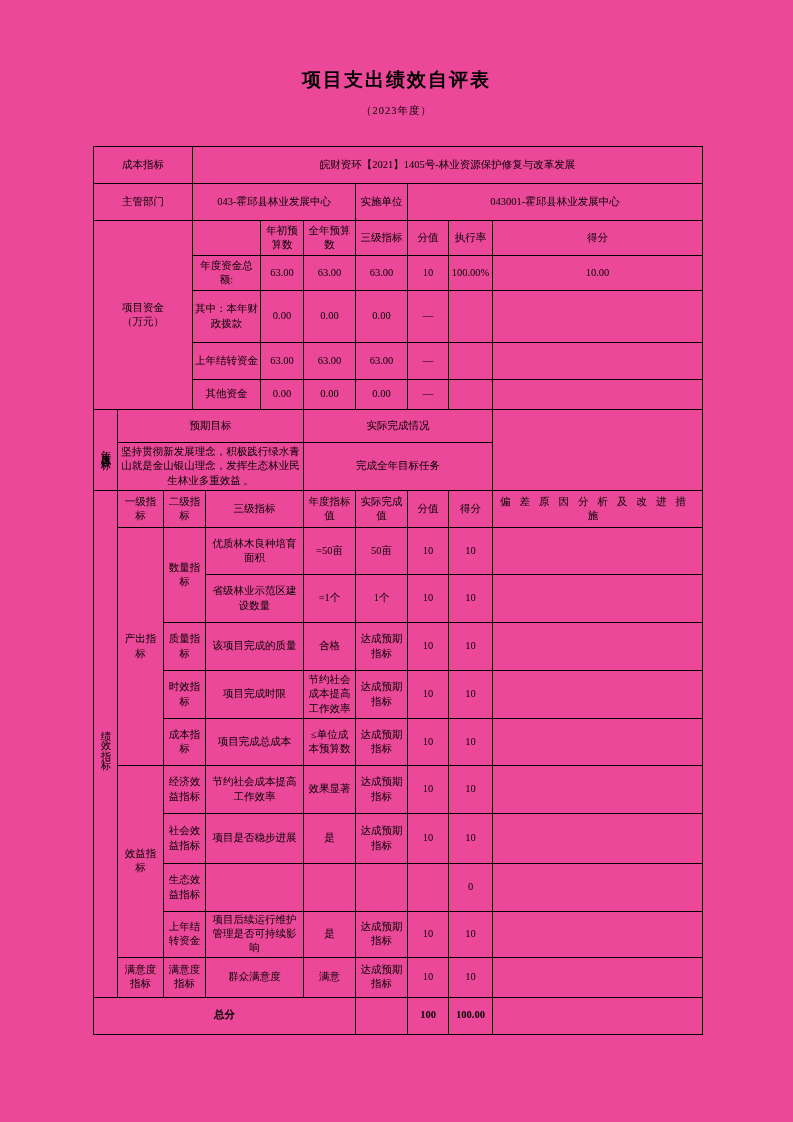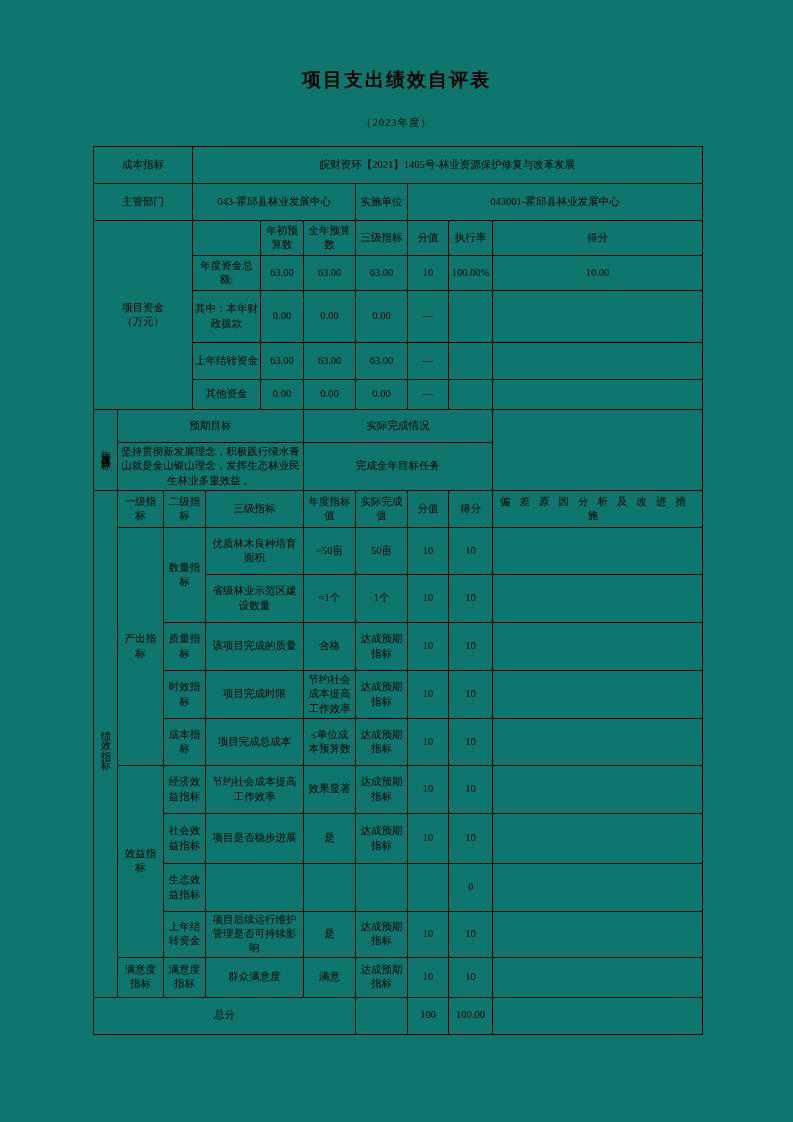--- a/index.html
+++ b/index.html
@@ -1,29 +1,29 @@
 <!DOCTYPE html>
 <html><head>
 <meta charset="utf-8">
 <style>
   html,body { margin:0; padding:0; background:#ffffff; }
   .page {
     position:relative;
     width:793px; height:1122px;
-    background:#0f766e;
+    background:#ec4899;
     font-family:"Liberation Serif","DejaVu Serif",serif;
     color:#000;
     overflow:hidden;
   }
   .doc-title {
     position:absolute; top:67px; left:0; width:100%;
     text-align:center; font-size:19px; font-weight:bold; letter-spacing:2px;
   }
   .doc-subtitle {
-    position:absolute; top:116px; left:0; width:100%;
+    position:absolute; top:104px; left:0; width:100%;
     text-align:center; font-size:10.5px; letter-spacing:1px;
   }
   table.main {
     position:absolute; left:93px; top:146px;
     width:609px; border-collapse:collapse; table-layout:fixed;
     font-size:10.5px; border:1.5px solid #000;
   }
   td {
     border:1px solid #000;
     text-align:center; vertical-align:middle;
@@ -33,21 +33,21 @@
   .pre { white-space:pre-line; }
   .vert {
     writing-mode:vertical-rl; text-orientation:upright;
     display:inline-block; line-height:10px; letter-spacing:2px;
     max-height:62px;
   }
   .vert-tall {
     writing-mode:vertical-rl; text-orientation:upright;
     display:inline-block; line-height:12px; letter-spacing:10px;
   }
-  .bold { font-weight:normal; }
+  .bold { font-weight:bold; }
   .dev-header { letter-spacing:9px;text-align:center; }
 </style>
 </head>
 <body>
 
 <div class="page">
 
   <div class="doc-title">项目支出绩效自评表</div>
   <div class="doc-subtitle">（2023年度）</div>
 

